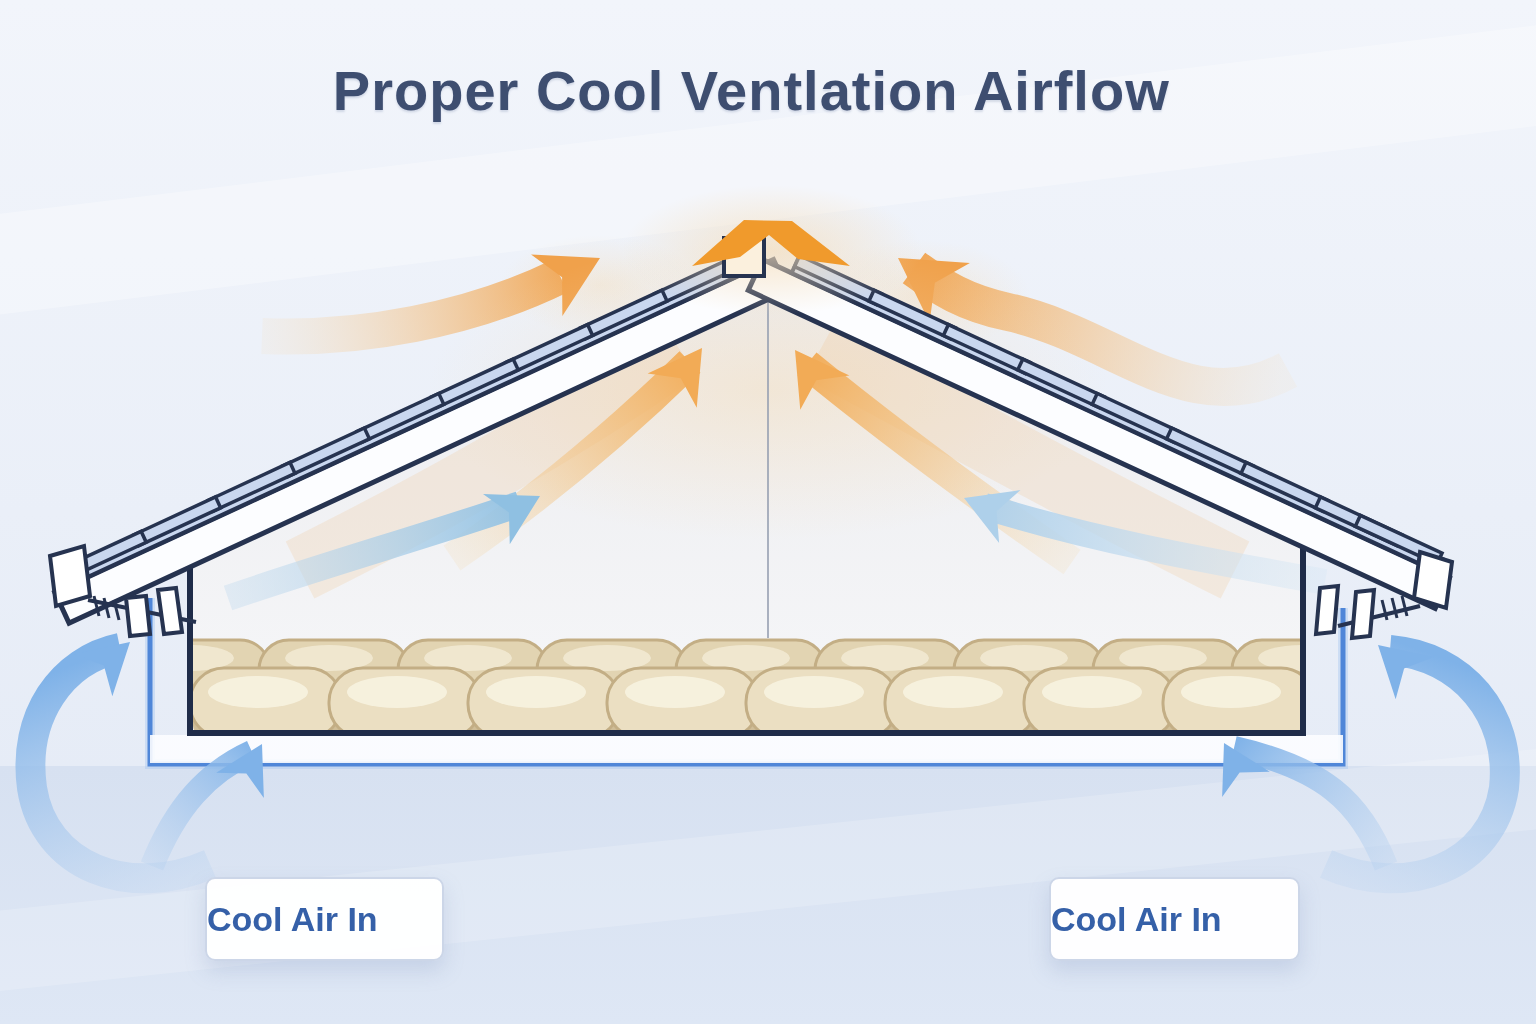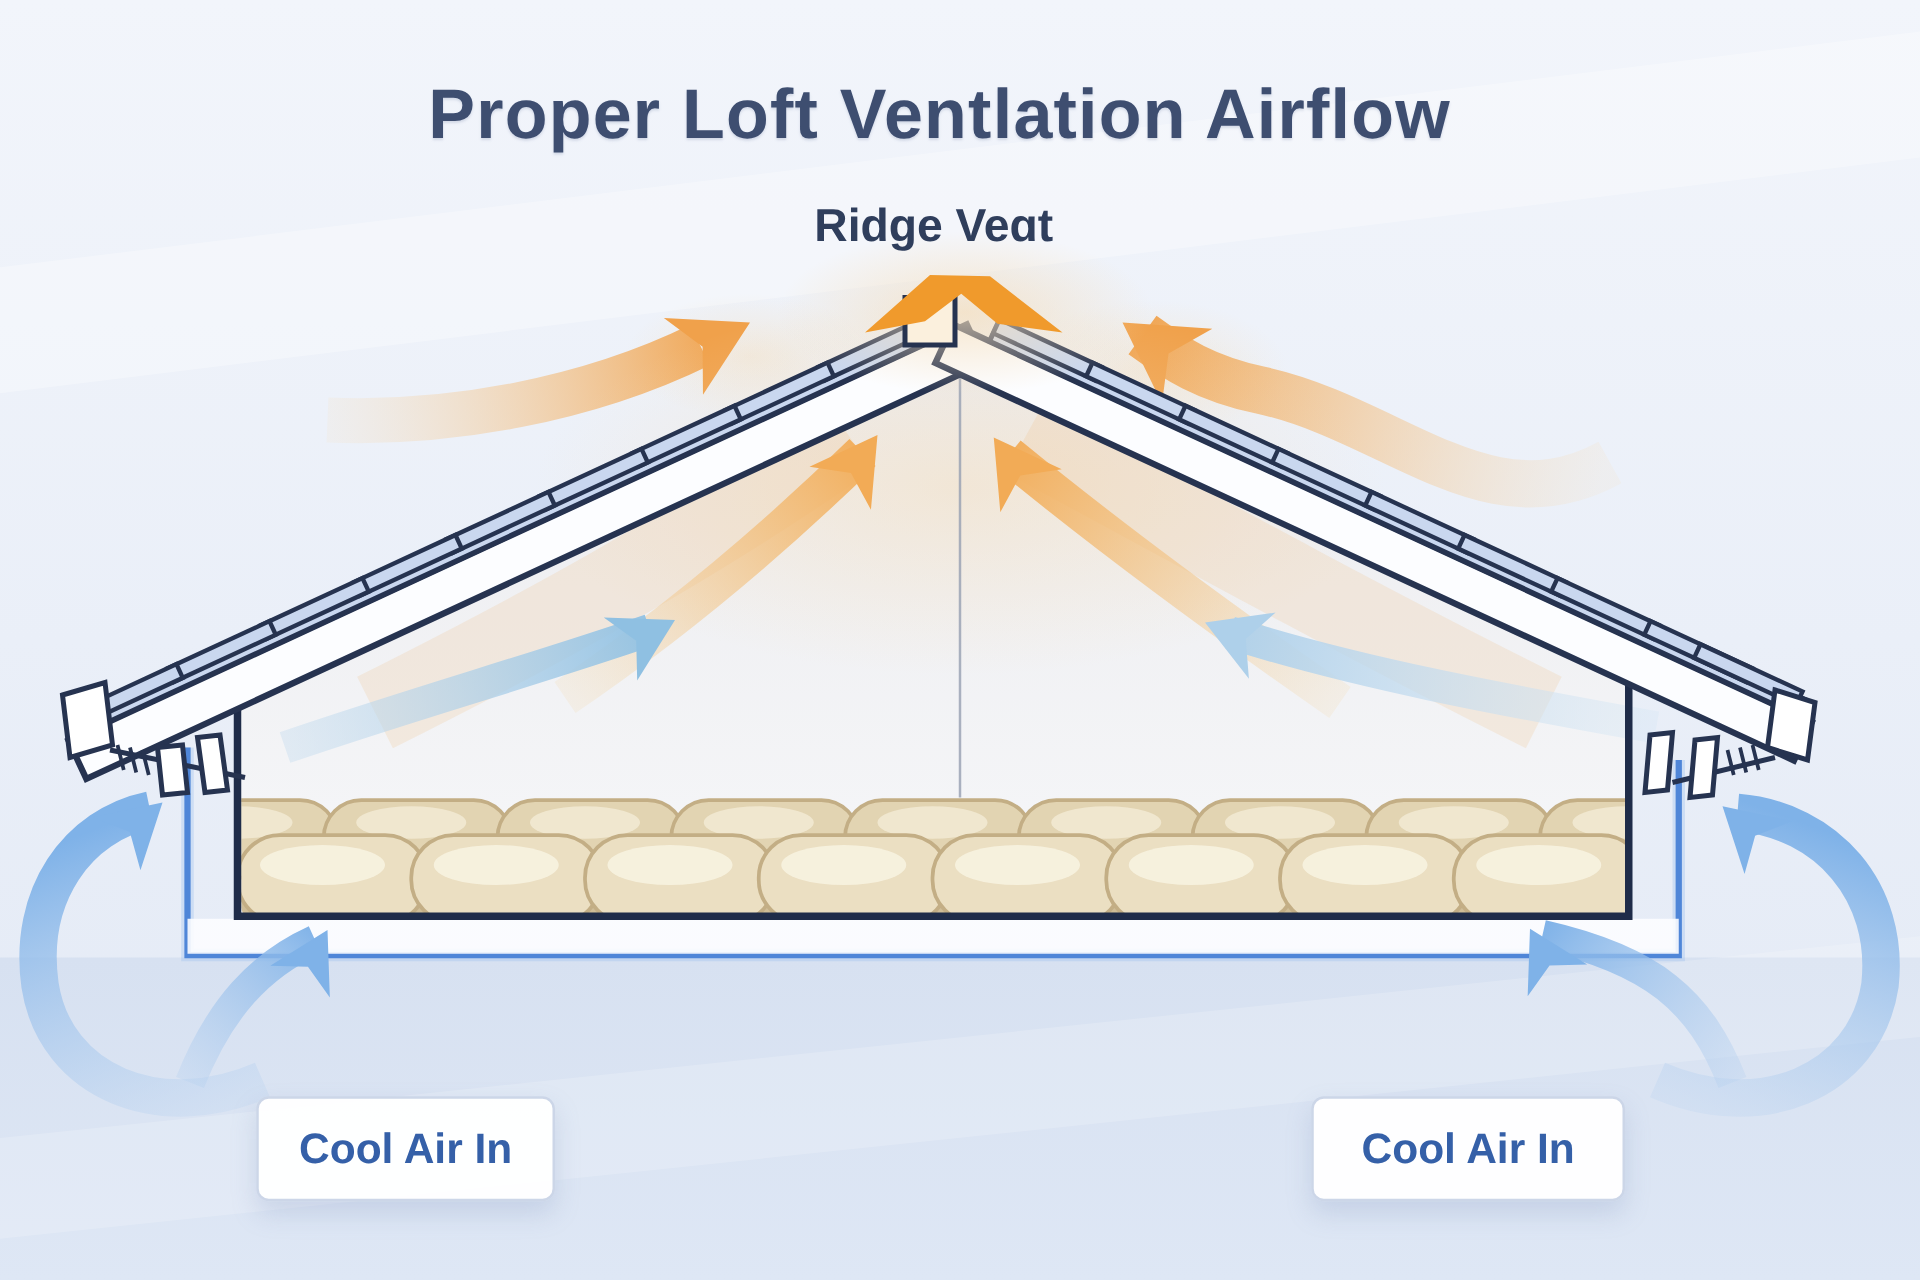--- a/index.html
+++ b/index.html
@@ -9,21 +9,21 @@
   .title{position:absolute;top:58px;left:50%;transform:translateX(-52%);
          font-size:56px;font-weight:bold;letter-spacing:1px;white-space:nowrap;
          color:var(--title-text,#3e4e70);text-shadow:0 2px 2px rgba(120,135,170,.25);}
   .ridge-label{position:absolute;top:160px;left:747px;transform:translateX(-50%);
          font-size:37px;font-weight:600;white-space:nowrap;
          color:var(--ridge-label-text,#2f3e5c);}
   .intake-box{position:absolute;width:235px;height:80px;border-radius:10px;
          background:rgba(255,255,255,.96);
          border:2px solid var(--intake-border,#ccd6e8);
          box-shadow:0 10px 20px rgba(130,150,190,.25);
-         display:flex;align-items:center;justify-content:center;
+         display:flex;align-items:center;justify-content:flex-start;
          font-size:34px;font-weight:600;color:var(--intake-text,#3560a8);}
   .intake-left{left:205px;top:877px;}
   .intake-right{left:1049px;top:877px;width:247px;}
 </style>
 </head>
 <body>
 
 <div class="stage">
 <svg width="1536" height="1024" viewBox="0 0 1536 1024">
   <defs>
@@ -246,21 +246,20 @@
   </g>
   <g stroke="#263350">
     <path d="M 1420 552 L 1452 562 L 1446 608 L 1414 598 Z" fill="#ffffff" stroke-width="4"></path>
     <path d="M 1338 626 L 1420 606" fill="none" stroke-width="4"></path>
     <path d="M 1382 600 L 1387 620 M 1392 598 L 1397 618 M 1402 596 L 1407 616" fill="none" stroke-width="3"></path>
     <path d="M 1320 588 L 1338 586 L 1334 632 L 1316 634 Z" fill="#ffffff" stroke-width="4"></path>
     <path d="M 1356 592 L 1374 590 L 1370 636 L 1352 638 Z" fill="#ffffff" stroke-width="4"></path>
   </g>
 </svg>
 
-  <div class="title">Proper Loft Ventlation Airflow</div>
-  <div class="ridge-label">Ridge Veɑt</div>
+  <div class="title">Proper Cool Ventlation Airflow</div>
   <div class="intake-box intake-left">
     <span>Cool Air In</span>
   </div>
   <div class="intake-box intake-right">
     <span>Cool Air In</span>
   </div>
 </div>
 
 </body></html>

